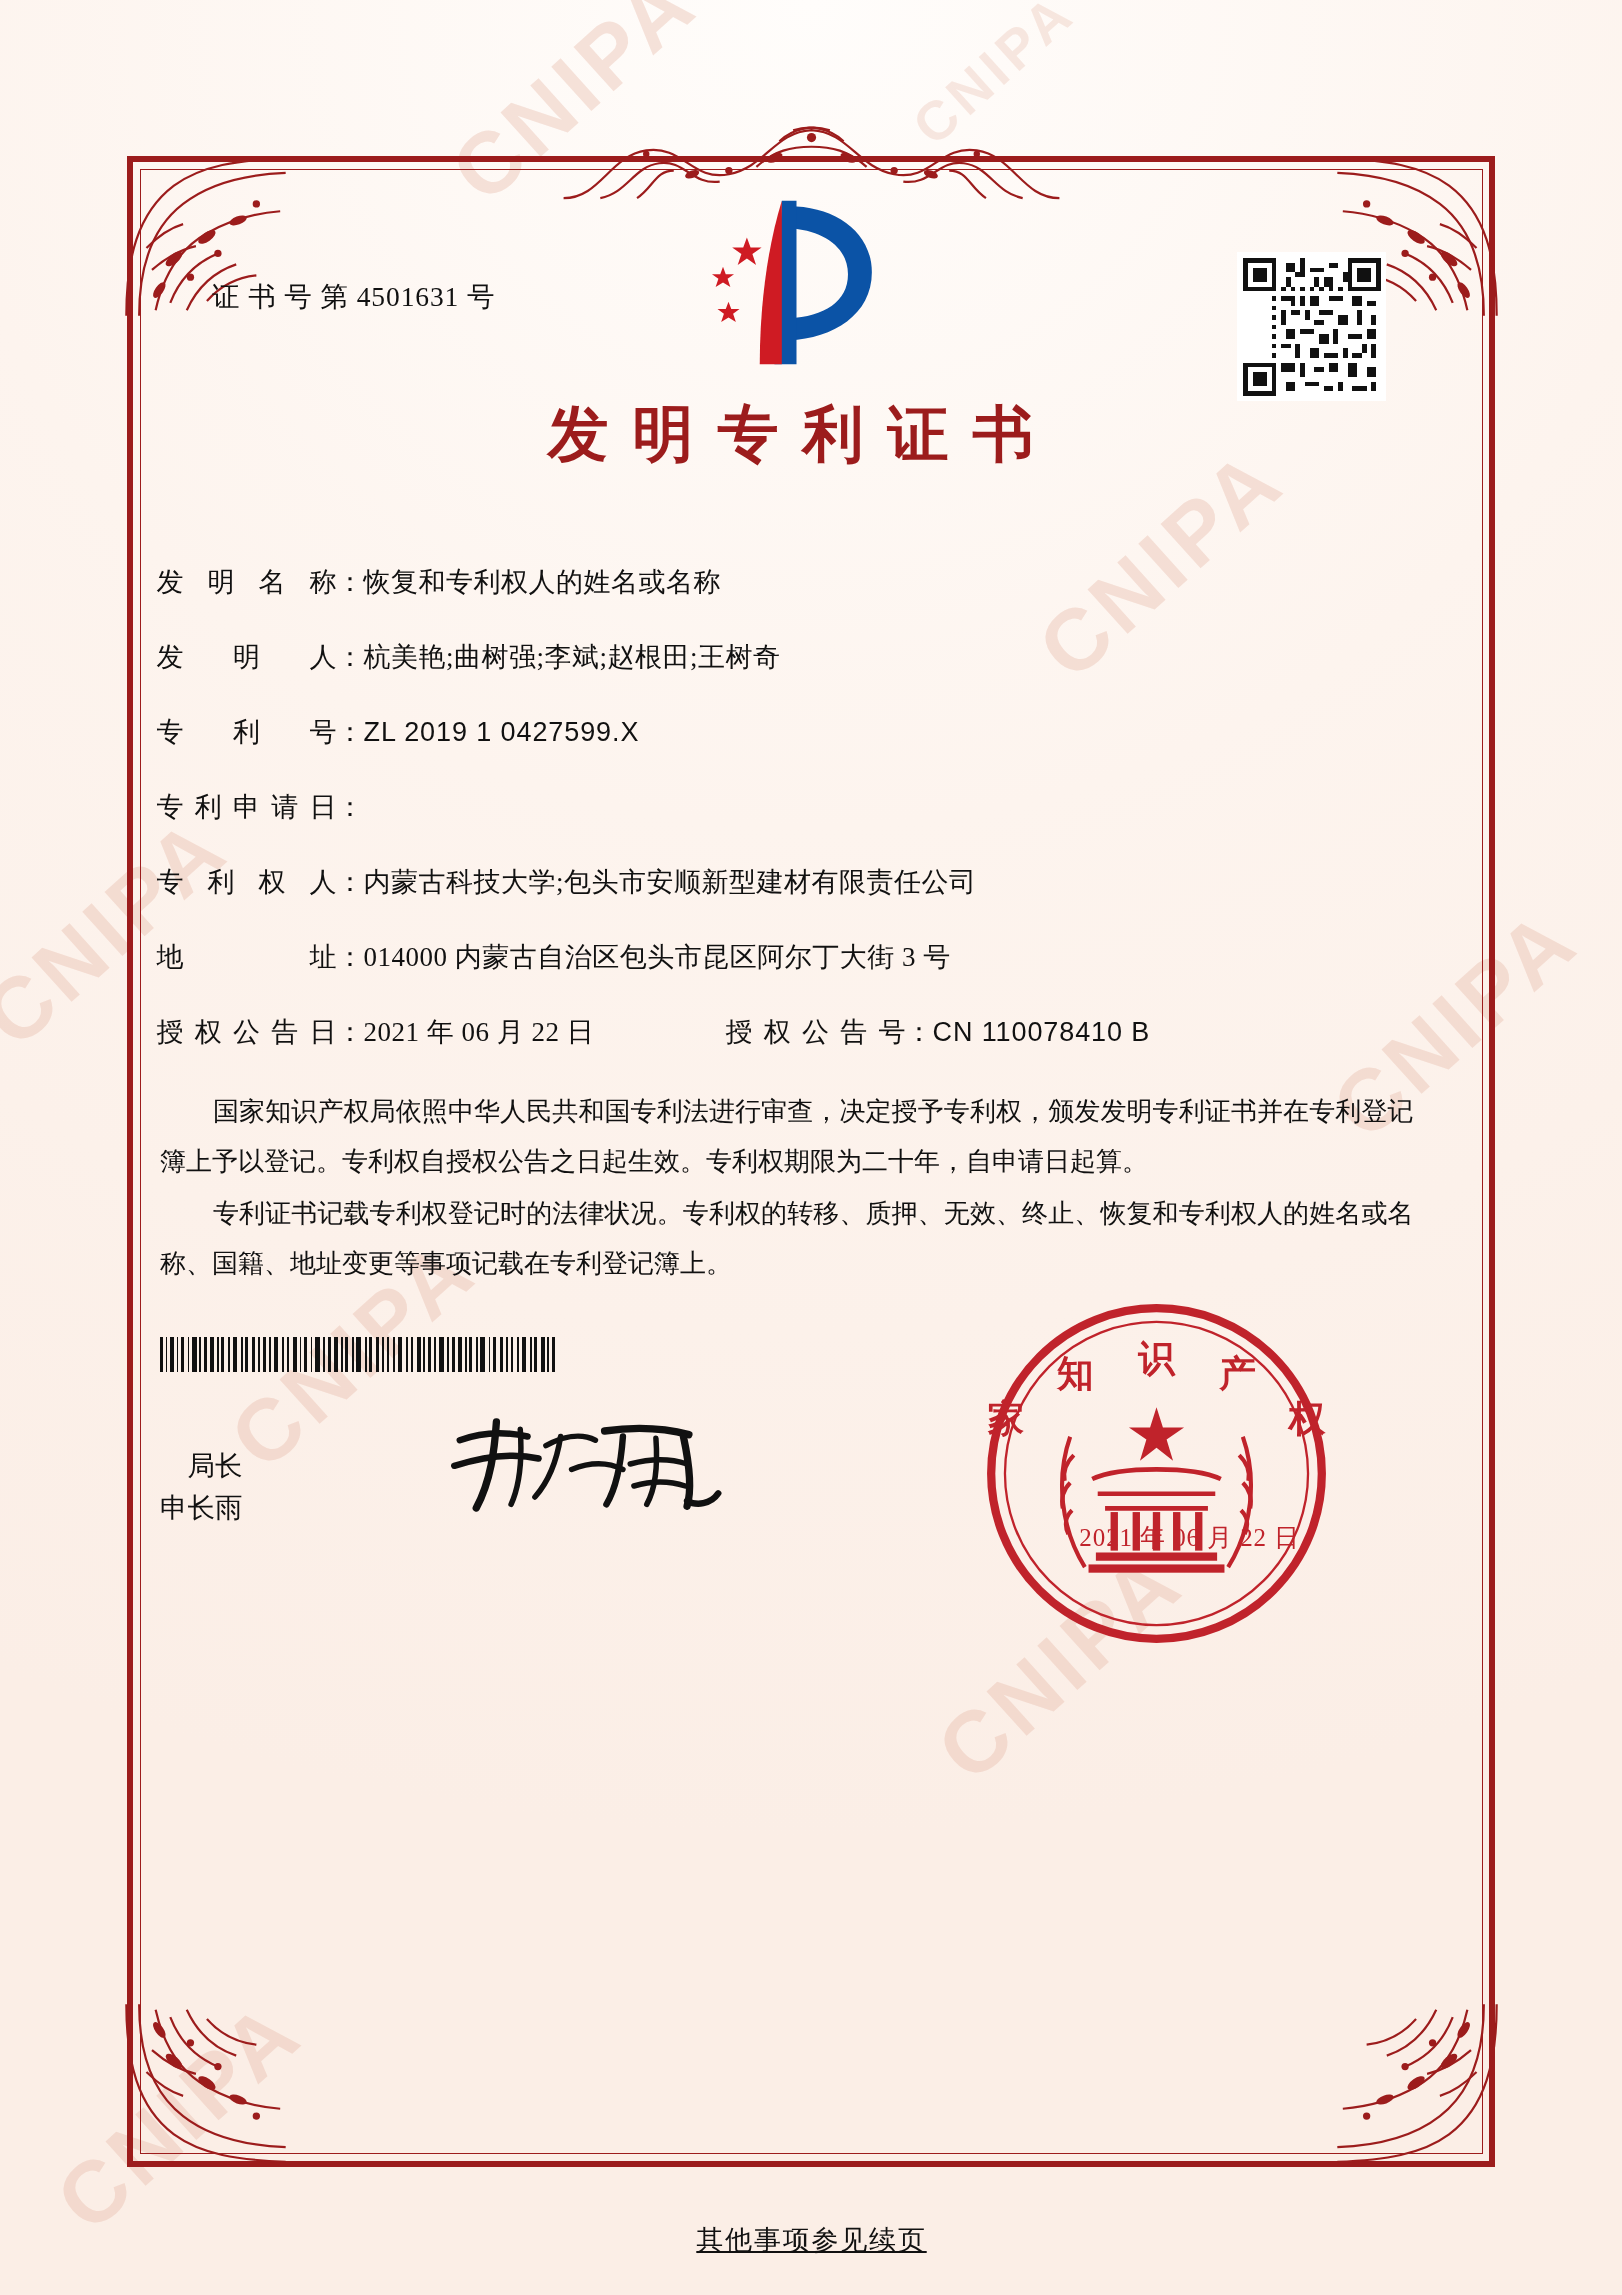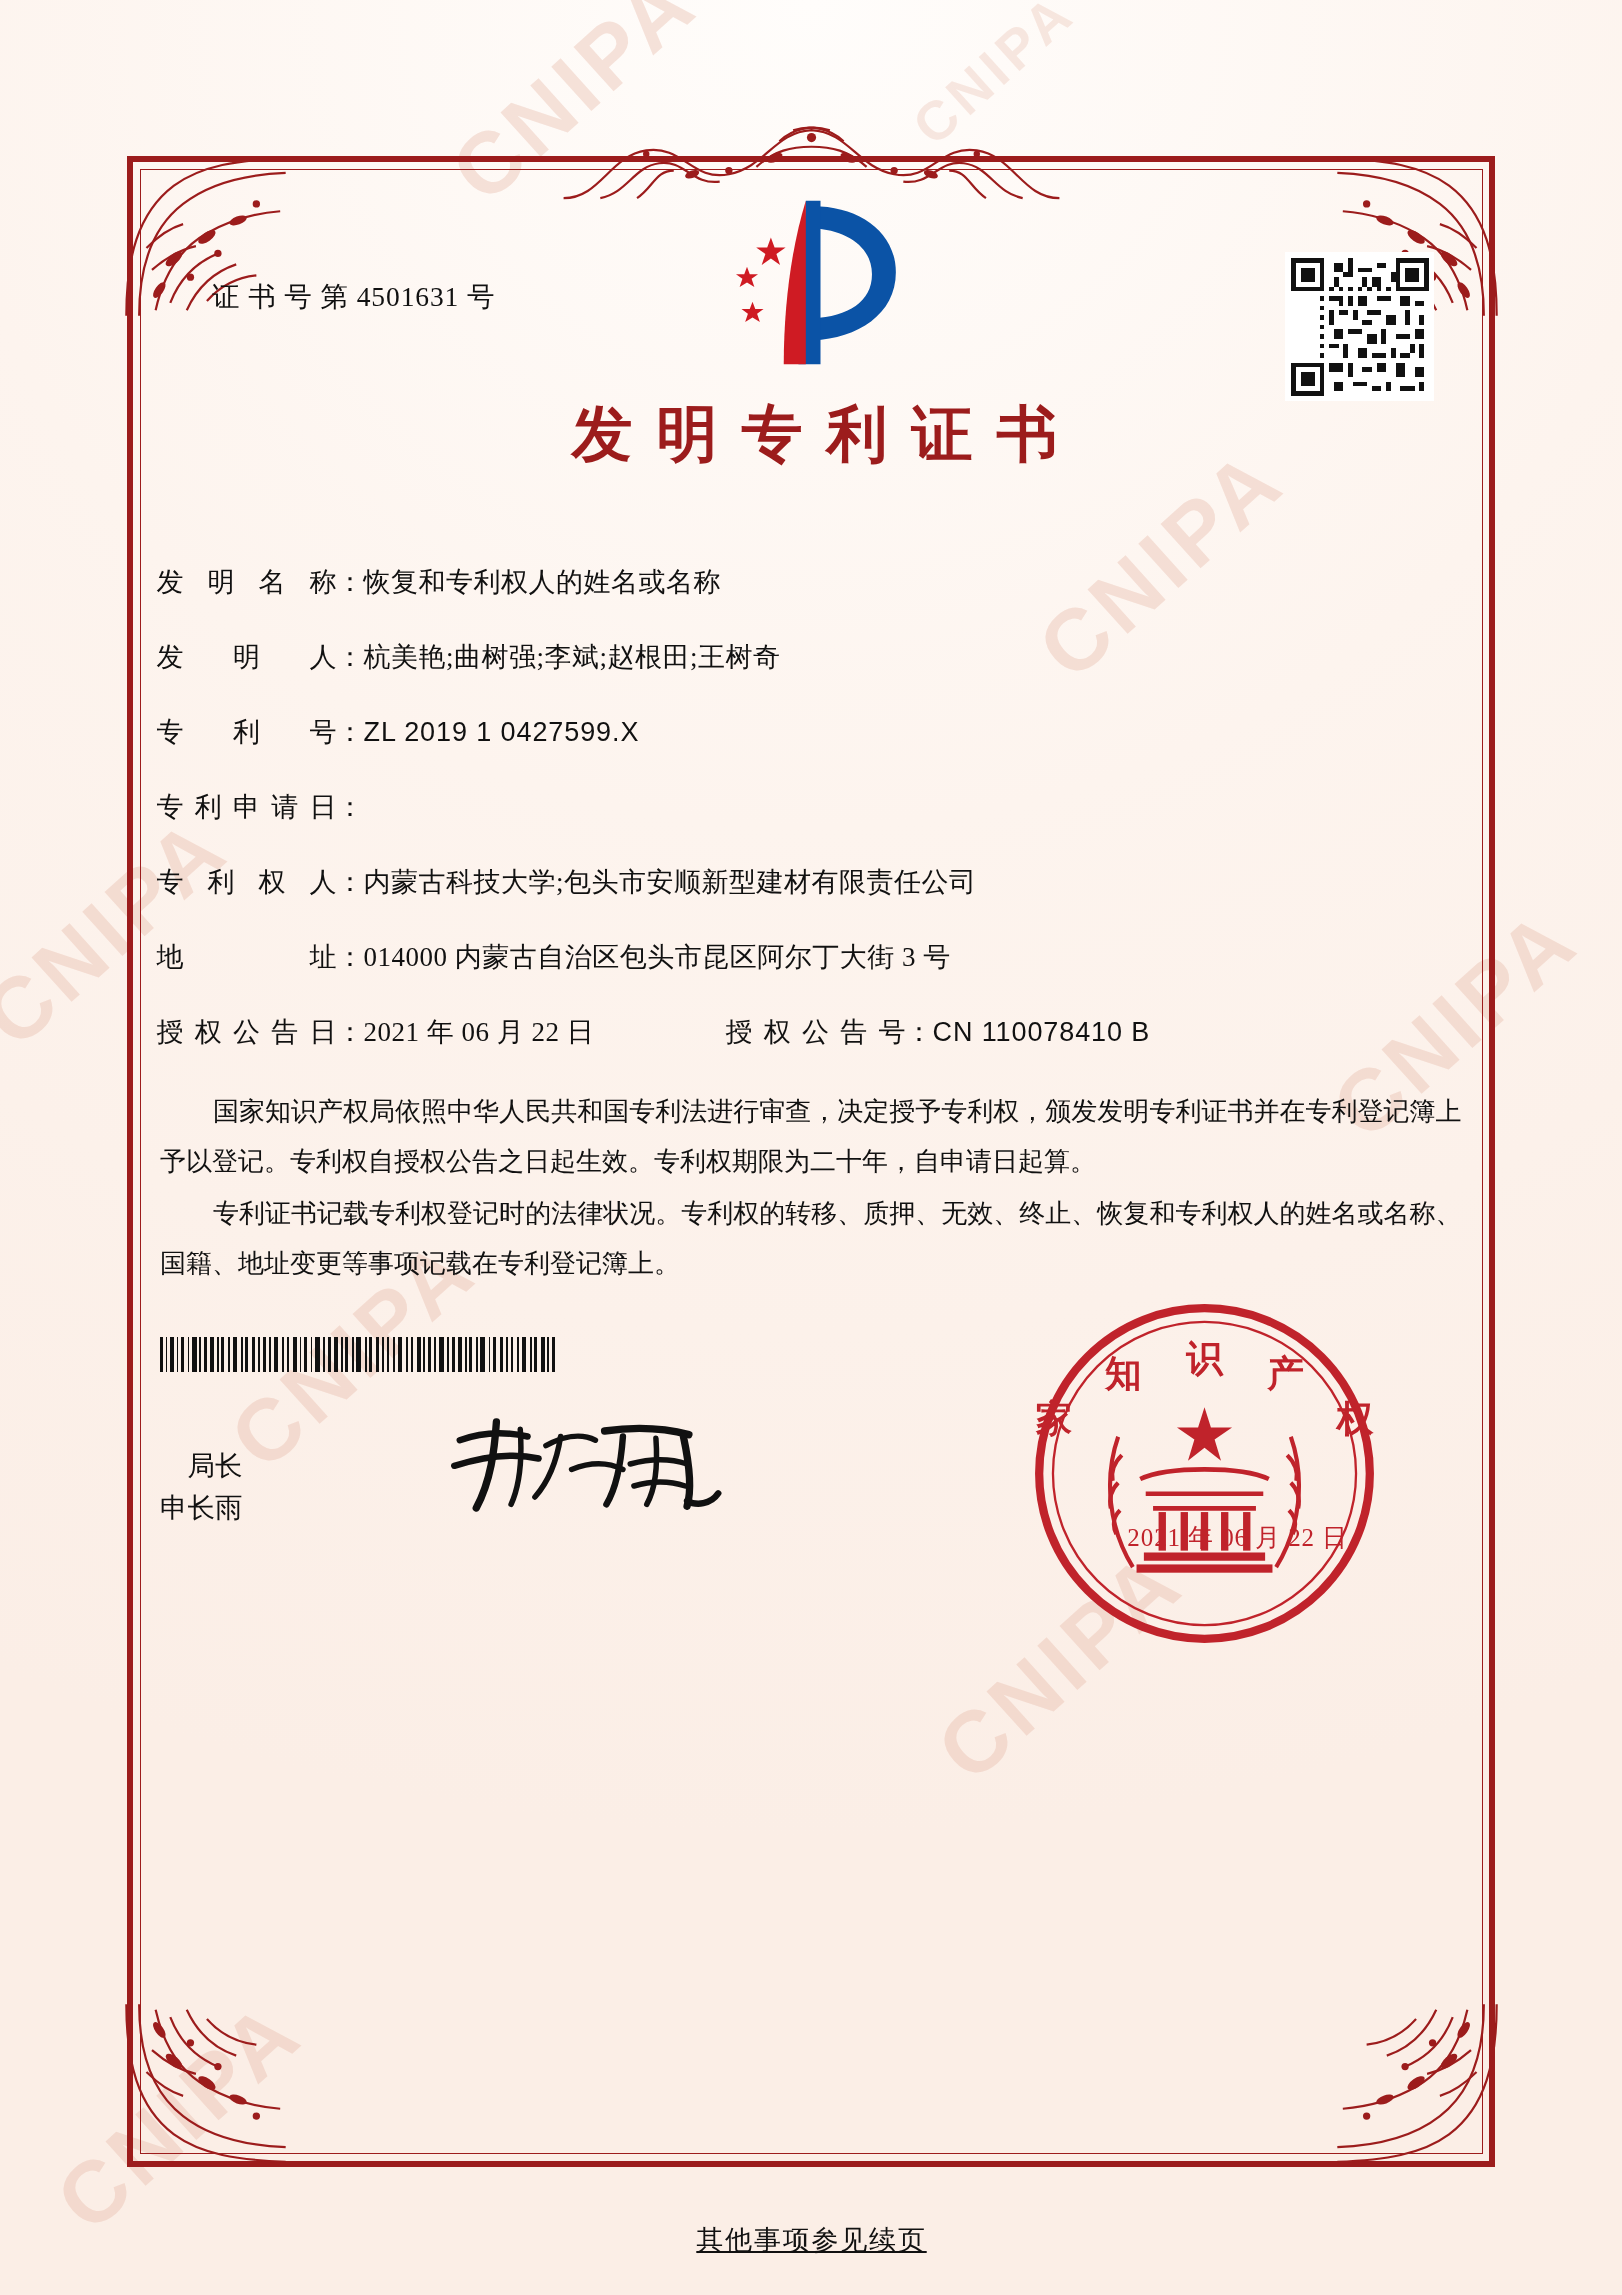--- a/index.html
+++ b/index.html
@@ -91,21 +91,20 @@
     height: 101px;
     pointer-events: none;
   }
 
   .content {
     position: absolute;
     left: 140px;
     top: 169px;
     width: 1301px;
     height: 1985px;
-    padding-left: 48px;
   }
 
   
   .cert-no {
     position: absolute;
     left: 72px;
     top: 110px;
     font-size: 27.5px;
     color: #111;
     letter-spacing: 0.9px;

